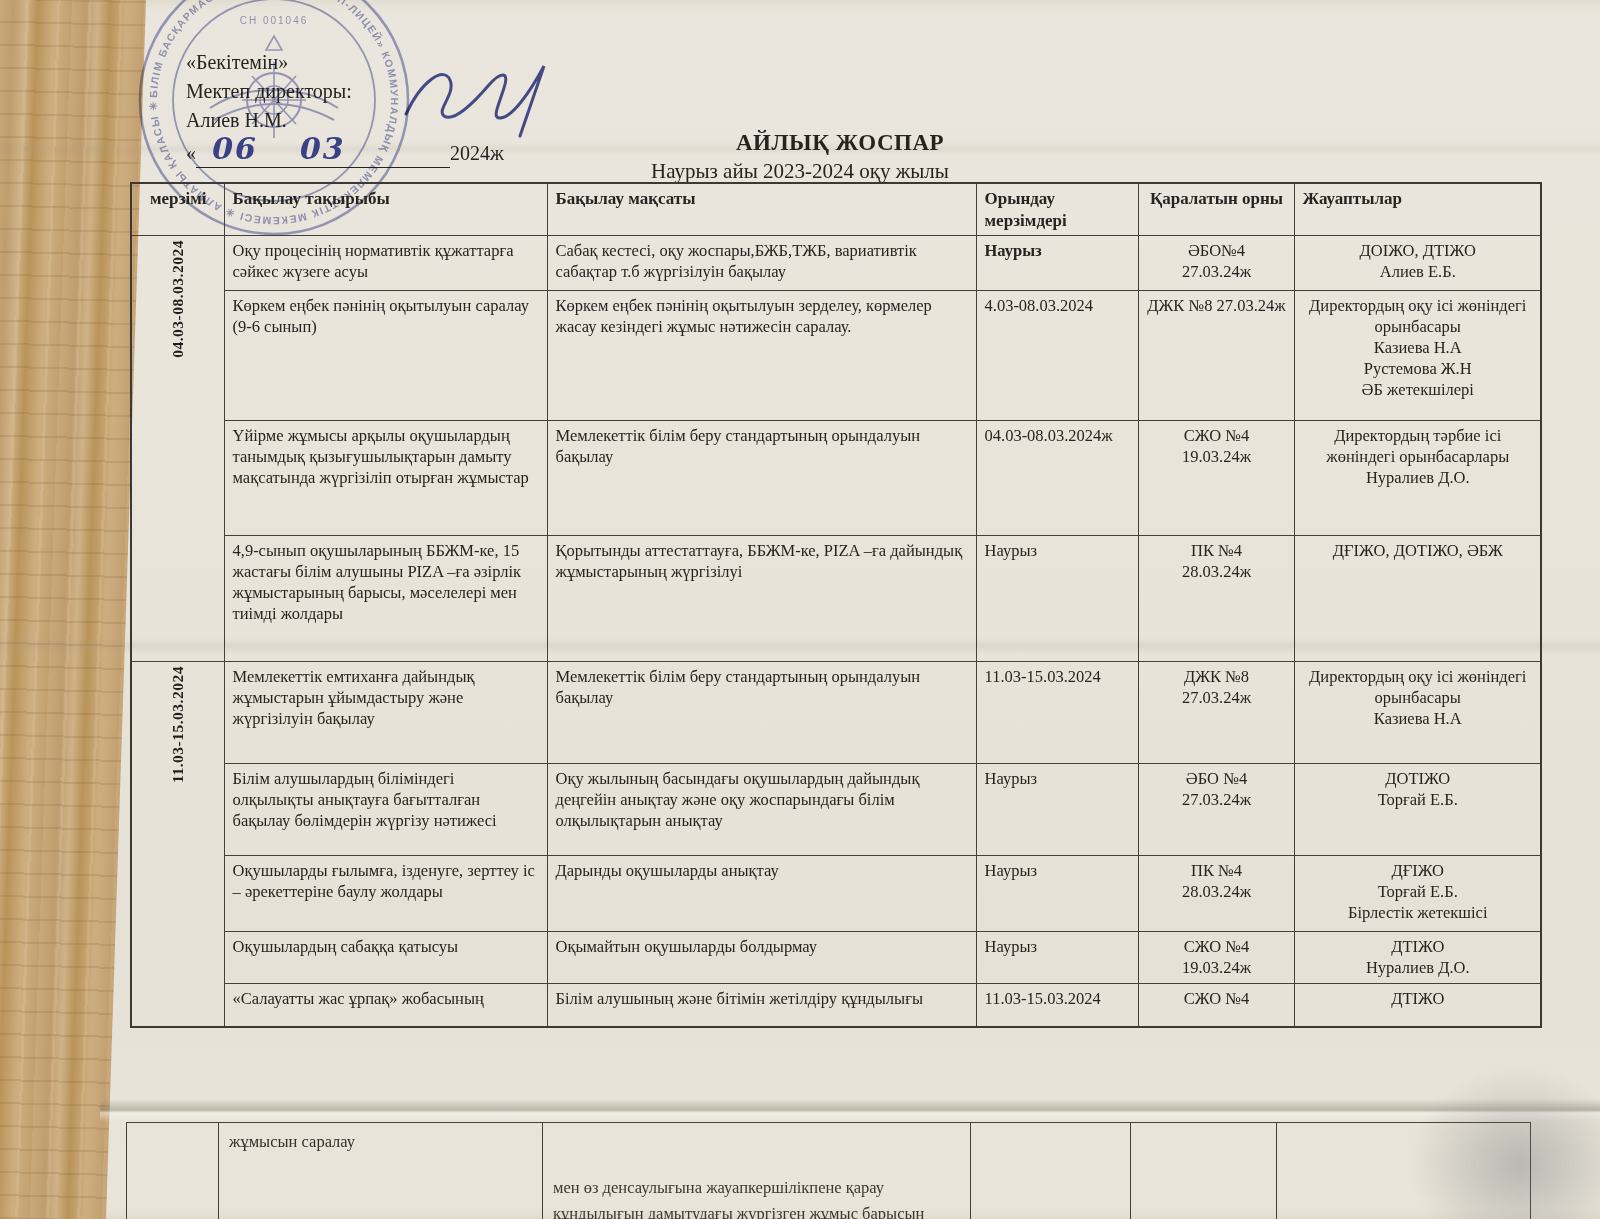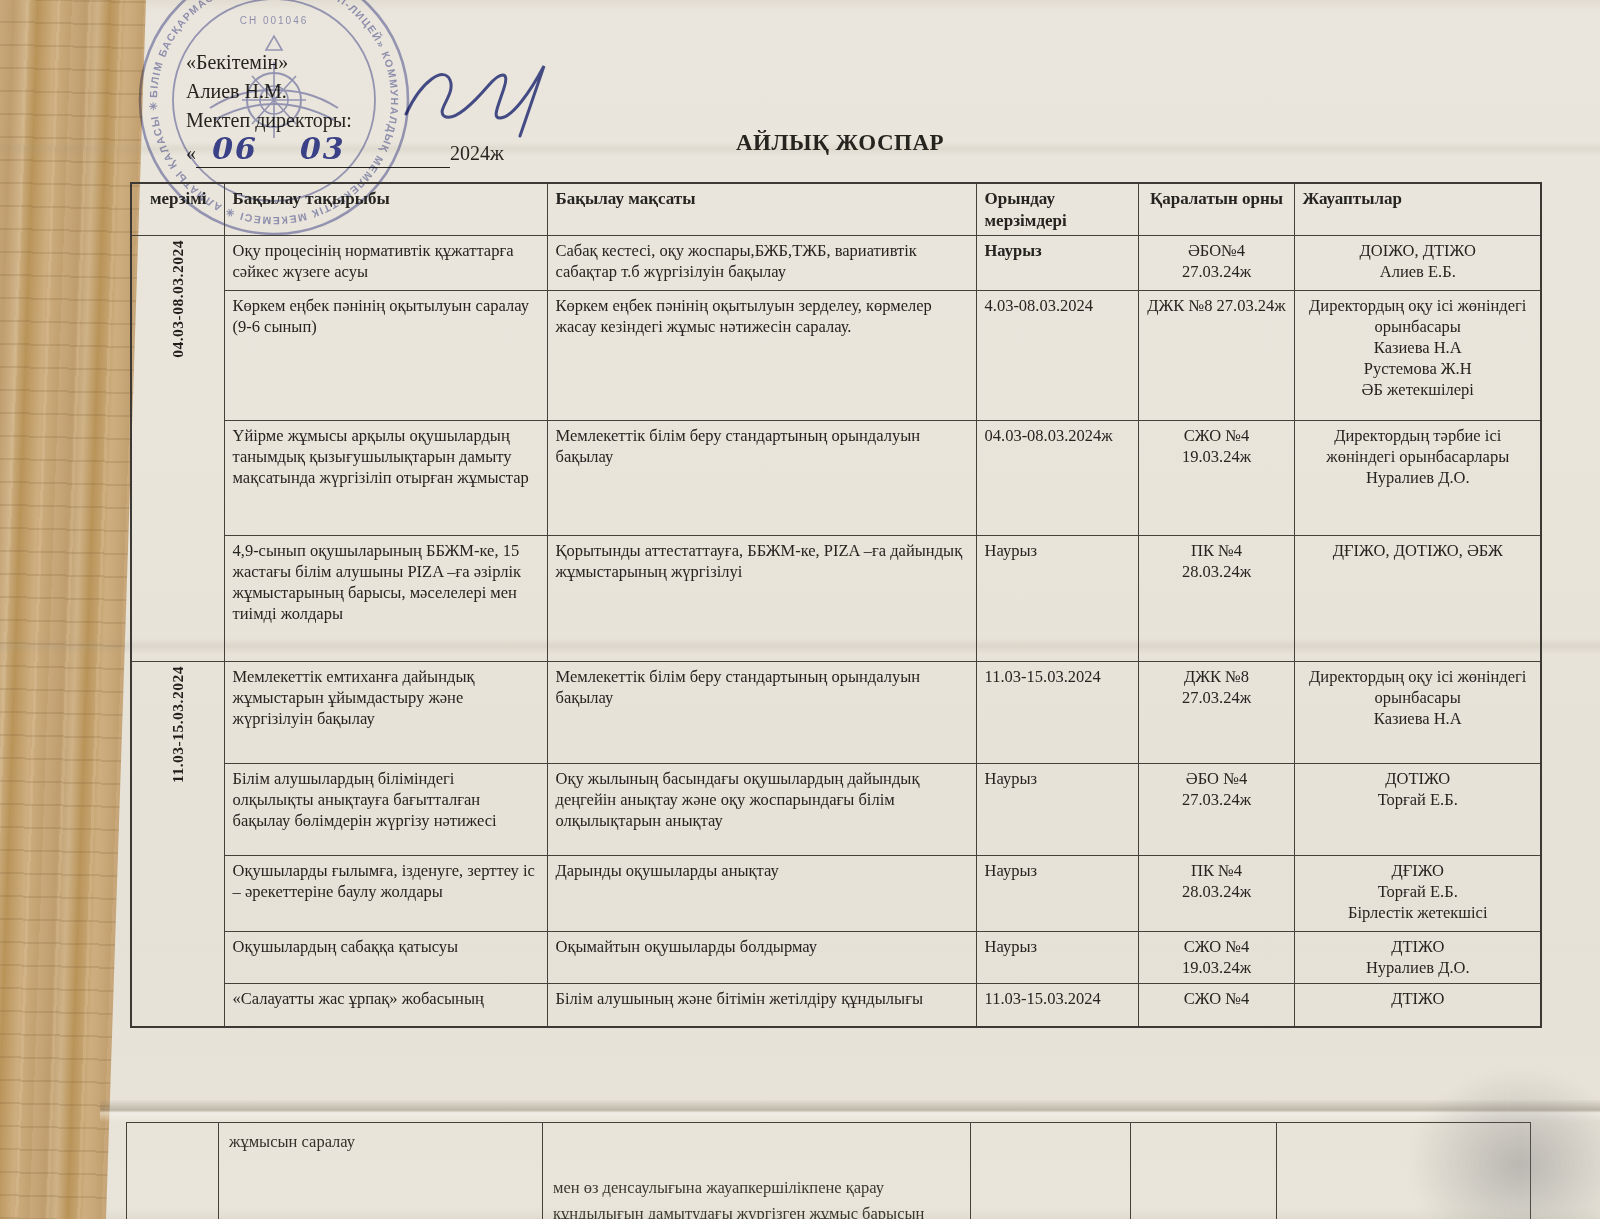--- a/index.html
+++ b/index.html
@@ -95,22 +95,22 @@
 </head>
 <body>
 
 <div id="screen">
   <div class="paper"></div>
   <div class="crease c1"></div>
   <div class="crease c2"></div>
 
   <div class="approval">
     <div class="row">«Бекітемін»</div>
+    <div class="row">Мектеп директоры:</div>
     <div class="row">Алиев Н.М.</div>
-    <div class="row">Мектеп директоры:</div>
     <div class="row">
       <span>«</span><span class="blank1"><span class="hand">06</span></span><span class="blank2"><span class="hand">03</span></span><span>2024ж</span>
     </div>
   </div>
 
   <svg class="signature" width="210" height="90" viewBox="0 0 210 90">
     <path d="M14,62 C30,28 52,14 58,28 C64,42 44,58 52,64 C62,71 84,48 96,34 C108,20 118,18 112,36 C106,55 100,66 108,66 C120,66 138,40 152,14 L128,84" fill="none" stroke="#2c3578" stroke-width="3" stroke-linecap="round" opacity="0.88"></path>
   </svg>
 
   <svg class="stamp" width="284" height="284" viewBox="0 0 284 284">
@@ -126,20 +126,21 @@
       <path d="M82,162 C104,150 122,146 142,146 C162,146 180,150 202,162" stroke-width="2"></path>
       <path d="M134,92 L142,78 L150,92 Z" stroke-width="1.6"></path>
     </g>
     <text font-size="10.5" letter-spacing="1.4" fill="#5e63a6" font-family="Liberation Sans, sans-serif" font-weight="bold">
       <textPath href="#ringPath" startOffset="2">БІЛІМ БАСҚАРМАСЫНЫҢ «№23 МЕКТЕП-ЛИЦЕЙ» КОММУНАЛДЫҚ МЕМЛЕКЕТТІК МЕКЕМЕСІ ✳ АЛМАТЫ ҚАЛАСЫ ✳</textPath>
     </text>
     <text x="142" y="66" text-anchor="middle" font-size="10" letter-spacing="2" fill="#5e63a6" font-family="Liberation Sans, sans-serif">СН 001046</text>
   </svg>
 
   <div class="doc-title">АЙЛЫҚ ЖОСПАР</div>
+  <div class="doc-subtitle">Наурыз айы 2023-2024 оқу жылы</div>
 
   <table class="plan">
     <colgroup>
       <col style="width:93px">
         <col style="width:323px">
         <col style="width:429px">
       <col style="width:162px">
         <col style="width:156px">
         <col style="width:247px">
     </colgroup>

